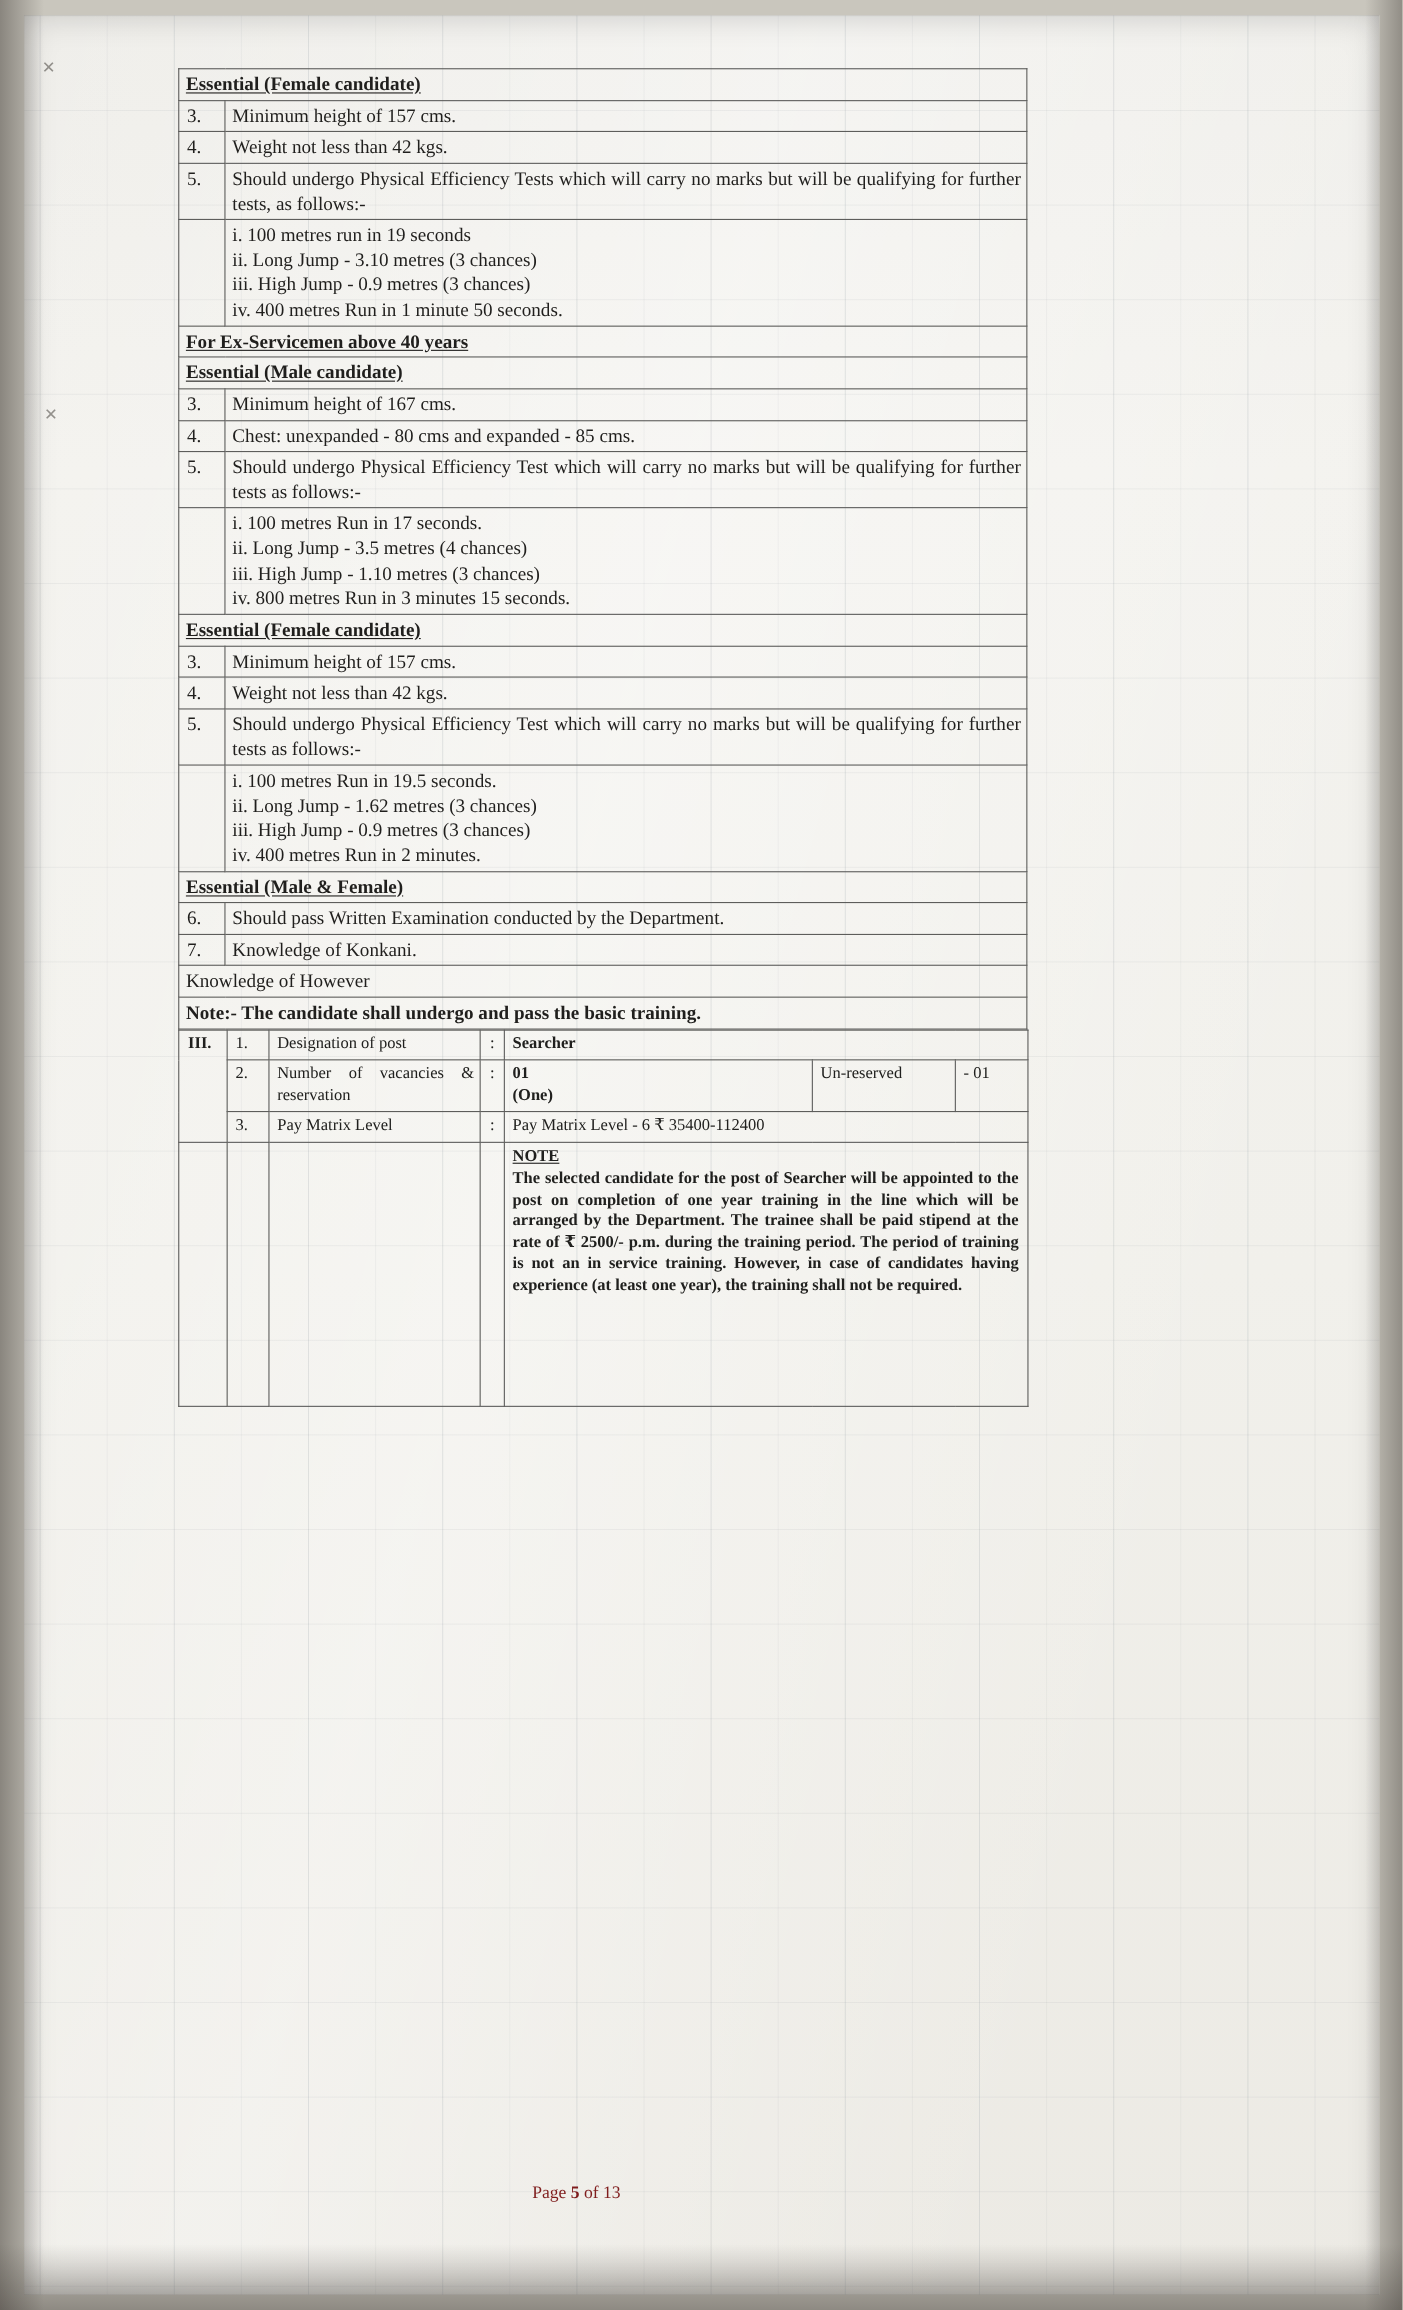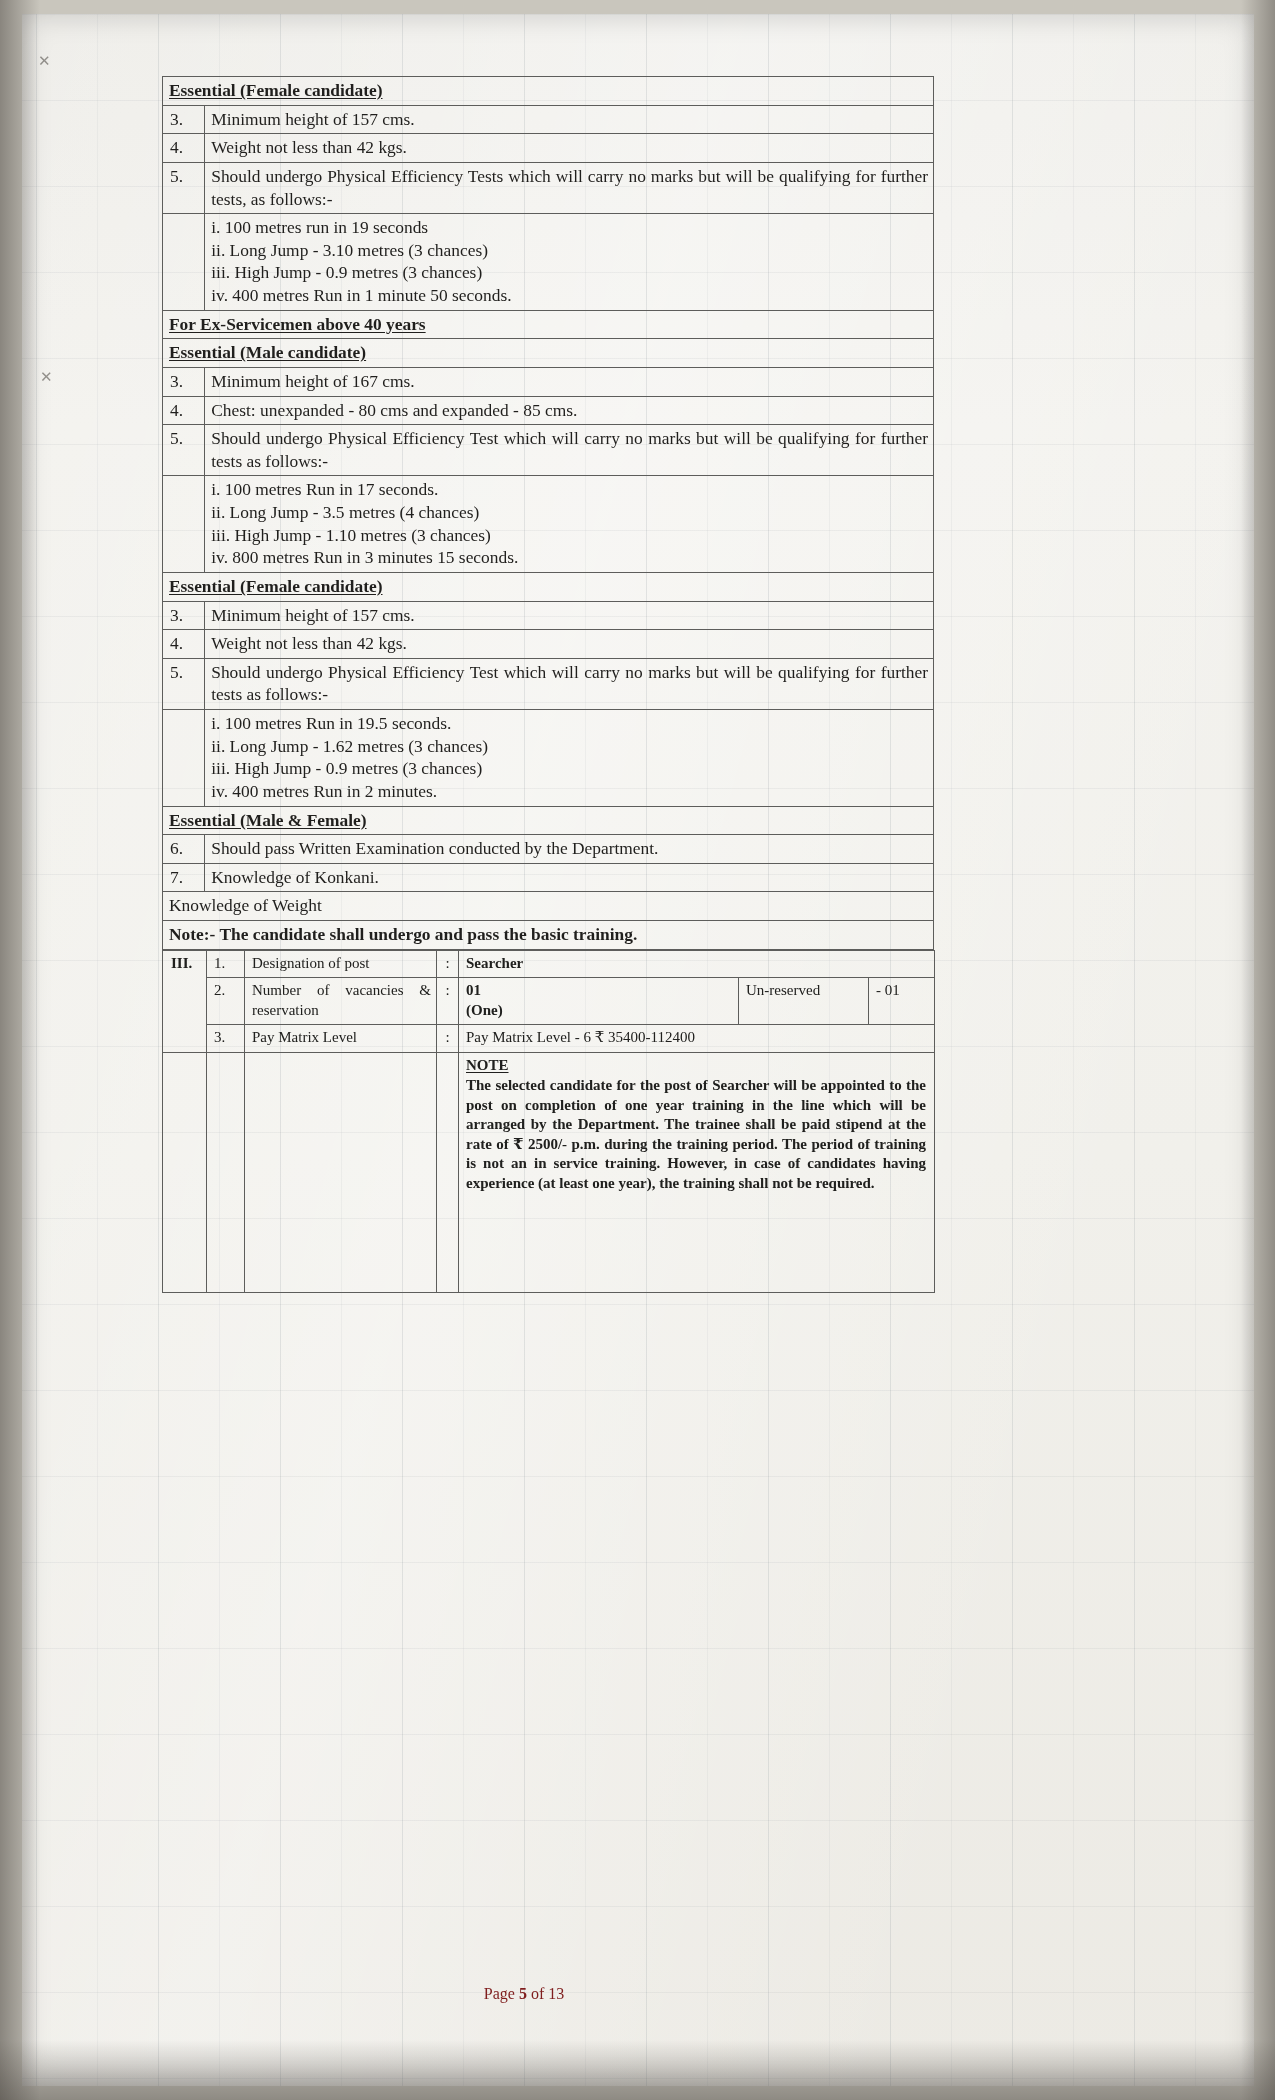--- a/index.html
+++ b/index.html
@@ -67,21 +67,21 @@
     position: absolute;
     color: rgba(70,65,60,.55);
     font-size: 15px;
     pointer-events: none;
   }
 
   
   .doc {
     position: absolute;
     left: 138px;
-    top: 76px;
+    top: 62px;
     width: 652px;
     color: #20201e;
     padding-left: 24px;
   }
 
   table.main {
     width: 772px;
     border-collapse: collapse;
     table-layout: fixed;
     color: #201f1d;
@@ -295,21 +295,21 @@
       <tr>
         <td class="cell-num">6.</td>
         <td>Should pass Written Examination conducted by the Department.</td>
       </tr>
       <tr>
         <td class="cell-num">7.</td>
         <td>Knowledge of Konkani.</td>
       </tr>
 
       <tr>
-        <td colspan="2">Knowledge of Weight</td>
+        <td colspan="2">Knowledge of However</td>
       </tr>
 
       <tr>
         <td colspan="2" class="note-line">Note:- The candidate shall undergo and pass the basic training.</td>
       </tr>
 
     </tbody>
   </table>
 
   <table class="sec3">

